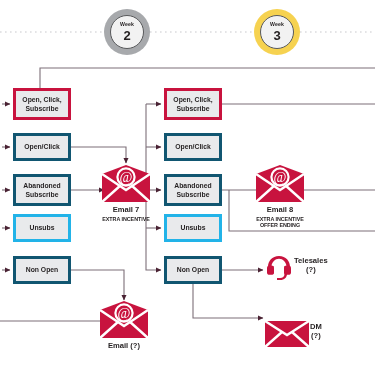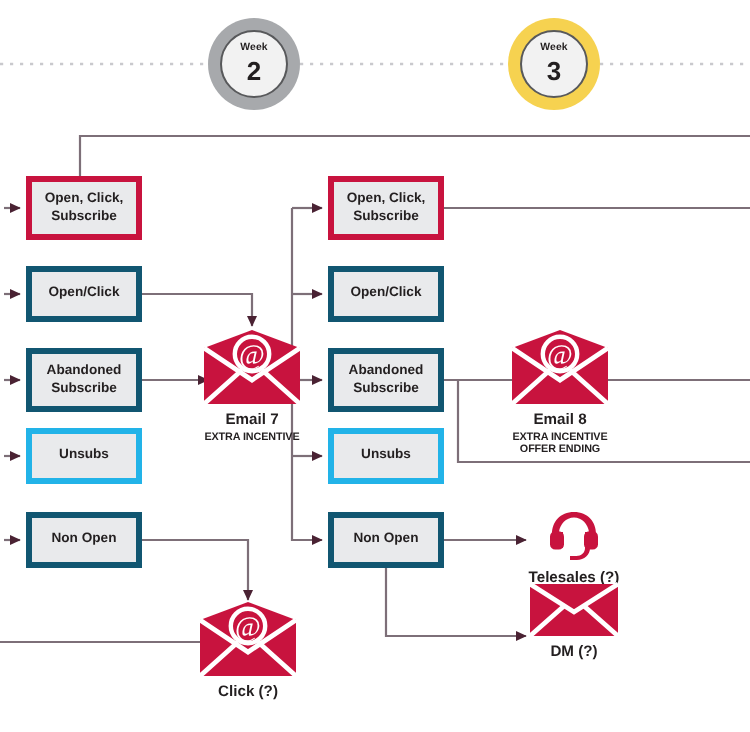--- a/index.html
+++ b/index.html
@@ -32,21 +32,21 @@
 
   
   .emailnode{position:absolute;display:flex;flex-direction:column;align-items:center;}
   .env{position:relative;}
   .env svg{display:block;}
   .emailnode .cap{font-size:7.6px;font-weight:bold;margin-top:2px;color:#231f20;
     text-align:center;line-height:1.15;}
   .emailnode .sub{font-size:5.4px;font-weight:bold;color:#231f20;text-align:center;
     line-height:1.2;margin-top:1px;letter-spacing:-.05px;}
 
-  .iconnode{position:absolute;display:flex;flex-direction:column;align-items:center;}
+  .iconnode{position:absolute;display:flex;flex-direction:row;}
   .iconnode .cap{font-size:7.6px;font-weight:bold;margin-top:2px;color:#231f20;text-align:center;}
 </style>
 </head>
 <body>
 
 <div id="stage">
 
   <svg id="wires" viewBox="0 0 375 366">
     <defs>
       <marker id="ah" markerWidth="6" markerHeight="6" refX="5.2" refY="3" orient="auto" markerUnits="userSpaceOnUse">
@@ -160,38 +160,38 @@
   <div class="emailnode" style="left:95px;top:300px;width:58px;">
     <span class="env">
       <svg width="52" height="40" viewBox="0 0 52 40">
         <path d="M2,10 L26,1 L50,10 L50,38 L2,38 Z" fill="#c8133e"></path>
         <path d="M2,10 L26,26 L50,10" fill="none" stroke="#ffffff" stroke-width="2.4"></path>
         <path d="M2,38 L21,21 M50,38 L31,21" stroke="#ffffff" stroke-width="2.4" fill="none"></path>
         <circle cx="26" cy="13" r="8.6" fill="#c8133e" stroke="#ffffff" stroke-width="2.2"></circle>
         <text x="26" y="18" font-family="Liberation Serif, serif" font-size="14" fill="#ffffff" text-anchor="middle">@</text>
       </svg>
     </span>
-    <span class="cap">Click (?)</span>
+    <span class="cap">Email (?)</span>
   </div>
 
   <div class="iconnode" style="left:264px;top:254px;width:46px;">
     <span class="env">
       <svg width="30" height="28" viewBox="0 0 30 28">
         <path d="M15,2 C8,2 4,7 4,13 L4,20 L9.5,20 L9.5,12 L7.5,12 C8,8.2 11,4.8 15,4.8
                  C19,4.8 22,8.2 22.5,12 L20.5,12 L20.5,20 C20.5,22.4 18.6,24 16.2,24
                  L13,24 L13,26 L16.4,26 C20.2,26 23,23.4 23,20 L23,20 L26,20 L26,13
                  C26,7 22,2 15,2 Z" fill="#c8133e"></path>
         <rect x="3" y="11.6" width="7" height="9.2" rx="2.6" fill="#c8133e"></rect>
         <rect x="20" y="11.6" width="7" height="9.2" rx="2.6" fill="#c8133e"></rect>
       </svg>
     </span>
     <span class="cap">Telesales (?)</span>
   </div>
 
-  <div class="iconnode" style="left:264px;top:291px;width:46px;">
+  <div class="iconnode" style="left:264px;top:320px;width:46px;">
     <span class="env">
       <svg width="46" height="28" viewBox="0 0 46 28">
         <rect x="1" y="1" width="44" height="26" fill="#c8133e"></rect>
         <path d="M1,1 L23,15 L45,1" fill="none" stroke="#ffffff" stroke-width="2.4"></path>
         <path d="M1,27 L18,12 M45,27 L28,12" fill="none" stroke="#ffffff" stroke-width="2.4"></path>
       </svg>
     </span>
     <span class="cap">DM (?)</span>
   </div>
 

